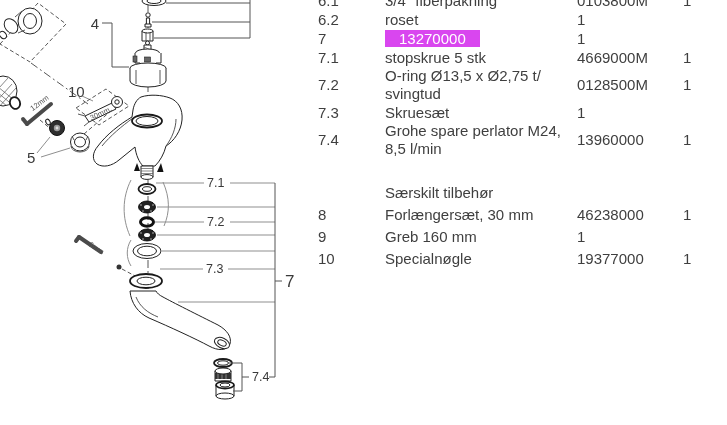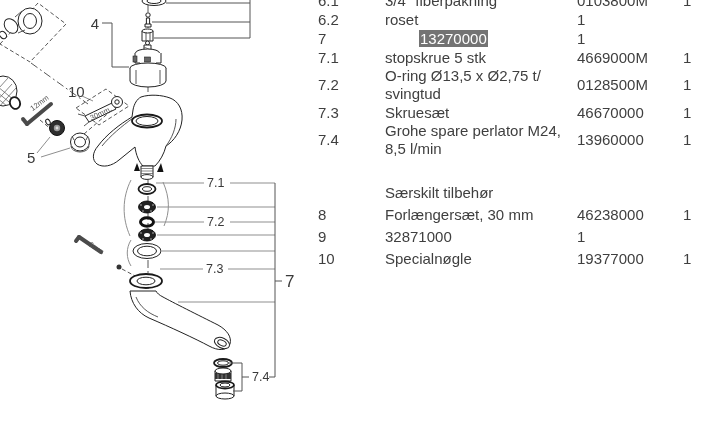--- a/index.html
+++ b/index.html
@@ -11,21 +11,21 @@
   .parts-table{
     position:absolute;left:318px;top:-9px;width:409px;
     color:#3f3f3f;font-size:15px;line-height:18px;
   }
   .prow{display:grid;grid-template-columns:67px 192px 106px 40px;align-items:center;min-height:19px;}
   .prow.b{min-height:22px;}
   .prow.tall74{min-height:34px;}
   .spacer{height:24px;}
   .cell-desc{padding-right:8px;}
   .cell-part{white-space:nowrap;}
-  .sel{background:#737373;color:#ffffff;padding:0 1px;margin-left:34px;}
+  .sel{background:#d946ef;color:#ffffff;padding:0 14px;}
   
   .diagram{position:absolute;left:0;top:0;}
   .part{fill:#ffffff;stroke:#222222;stroke-width:1;stroke-linejoin:round;}
   .partbold{fill:#ffffff;stroke:#1a1a1a;stroke-width:1.8;}
   .thin{fill:none;stroke:#444444;stroke-width:0.9;}
   .callout{stroke:#8f8f8f;stroke-width:1;fill:none;}
   .bracket{stroke:#555555;stroke-width:1;fill:none;}
   .lbl{fill:#3a3a3a;font-family:"Liberation Sans",sans-serif;}
   .lbl-big{font-size:15px;}
   .lbl-mid{font-size:12.5px;}
@@ -266,21 +266,20 @@
   <div class="prow">
     <div class="cell-pos">7.2</div>
     <div class="cell-desc">O-ring Ø13,5 x Ø2,75 t/ svingtud</div>
     <div class="cell-part">0128500M</div>
     <div class="cell-qty">1</div>
   </div>
 
   <div class="prow">
     <div class="cell-pos">7.3</div>
     <div class="cell-desc">Skruesæt</div>
-    <div class="cell-part">46670000</div>
     <div class="cell-qty">1</div>
   </div>
 
   <div class="prow tall74">
     <div class="cell-pos">7.4</div>
     <div class="cell-desc">Grohe spare perlator M24, 8,5 l/min</div>
     <div class="cell-part">13960000</div>
     <div class="cell-qty">1</div>
   </div>
 
@@ -295,21 +294,21 @@
 
   <div class="prow b">
     <div class="cell-pos">8</div>
     <div class="cell-desc">Forlængersæt, 30 mm</div>
     <div class="cell-part">46238000</div>
     <div class="cell-qty">1</div>
   </div>
 
   <div class="prow b">
     <div class="cell-pos">9</div>
-    <div class="cell-part">32871000</div>
+    <div class="cell-desc">Greb 160 mm</div>
     <div class="cell-qty">1</div>
   </div>
 
   <div class="prow b">
     <div class="cell-pos">10</div>
     <div class="cell-desc">Specialnøgle</div>
     <div class="cell-part">19377000</div>
     <div class="cell-qty">1</div>
   </div>
 

